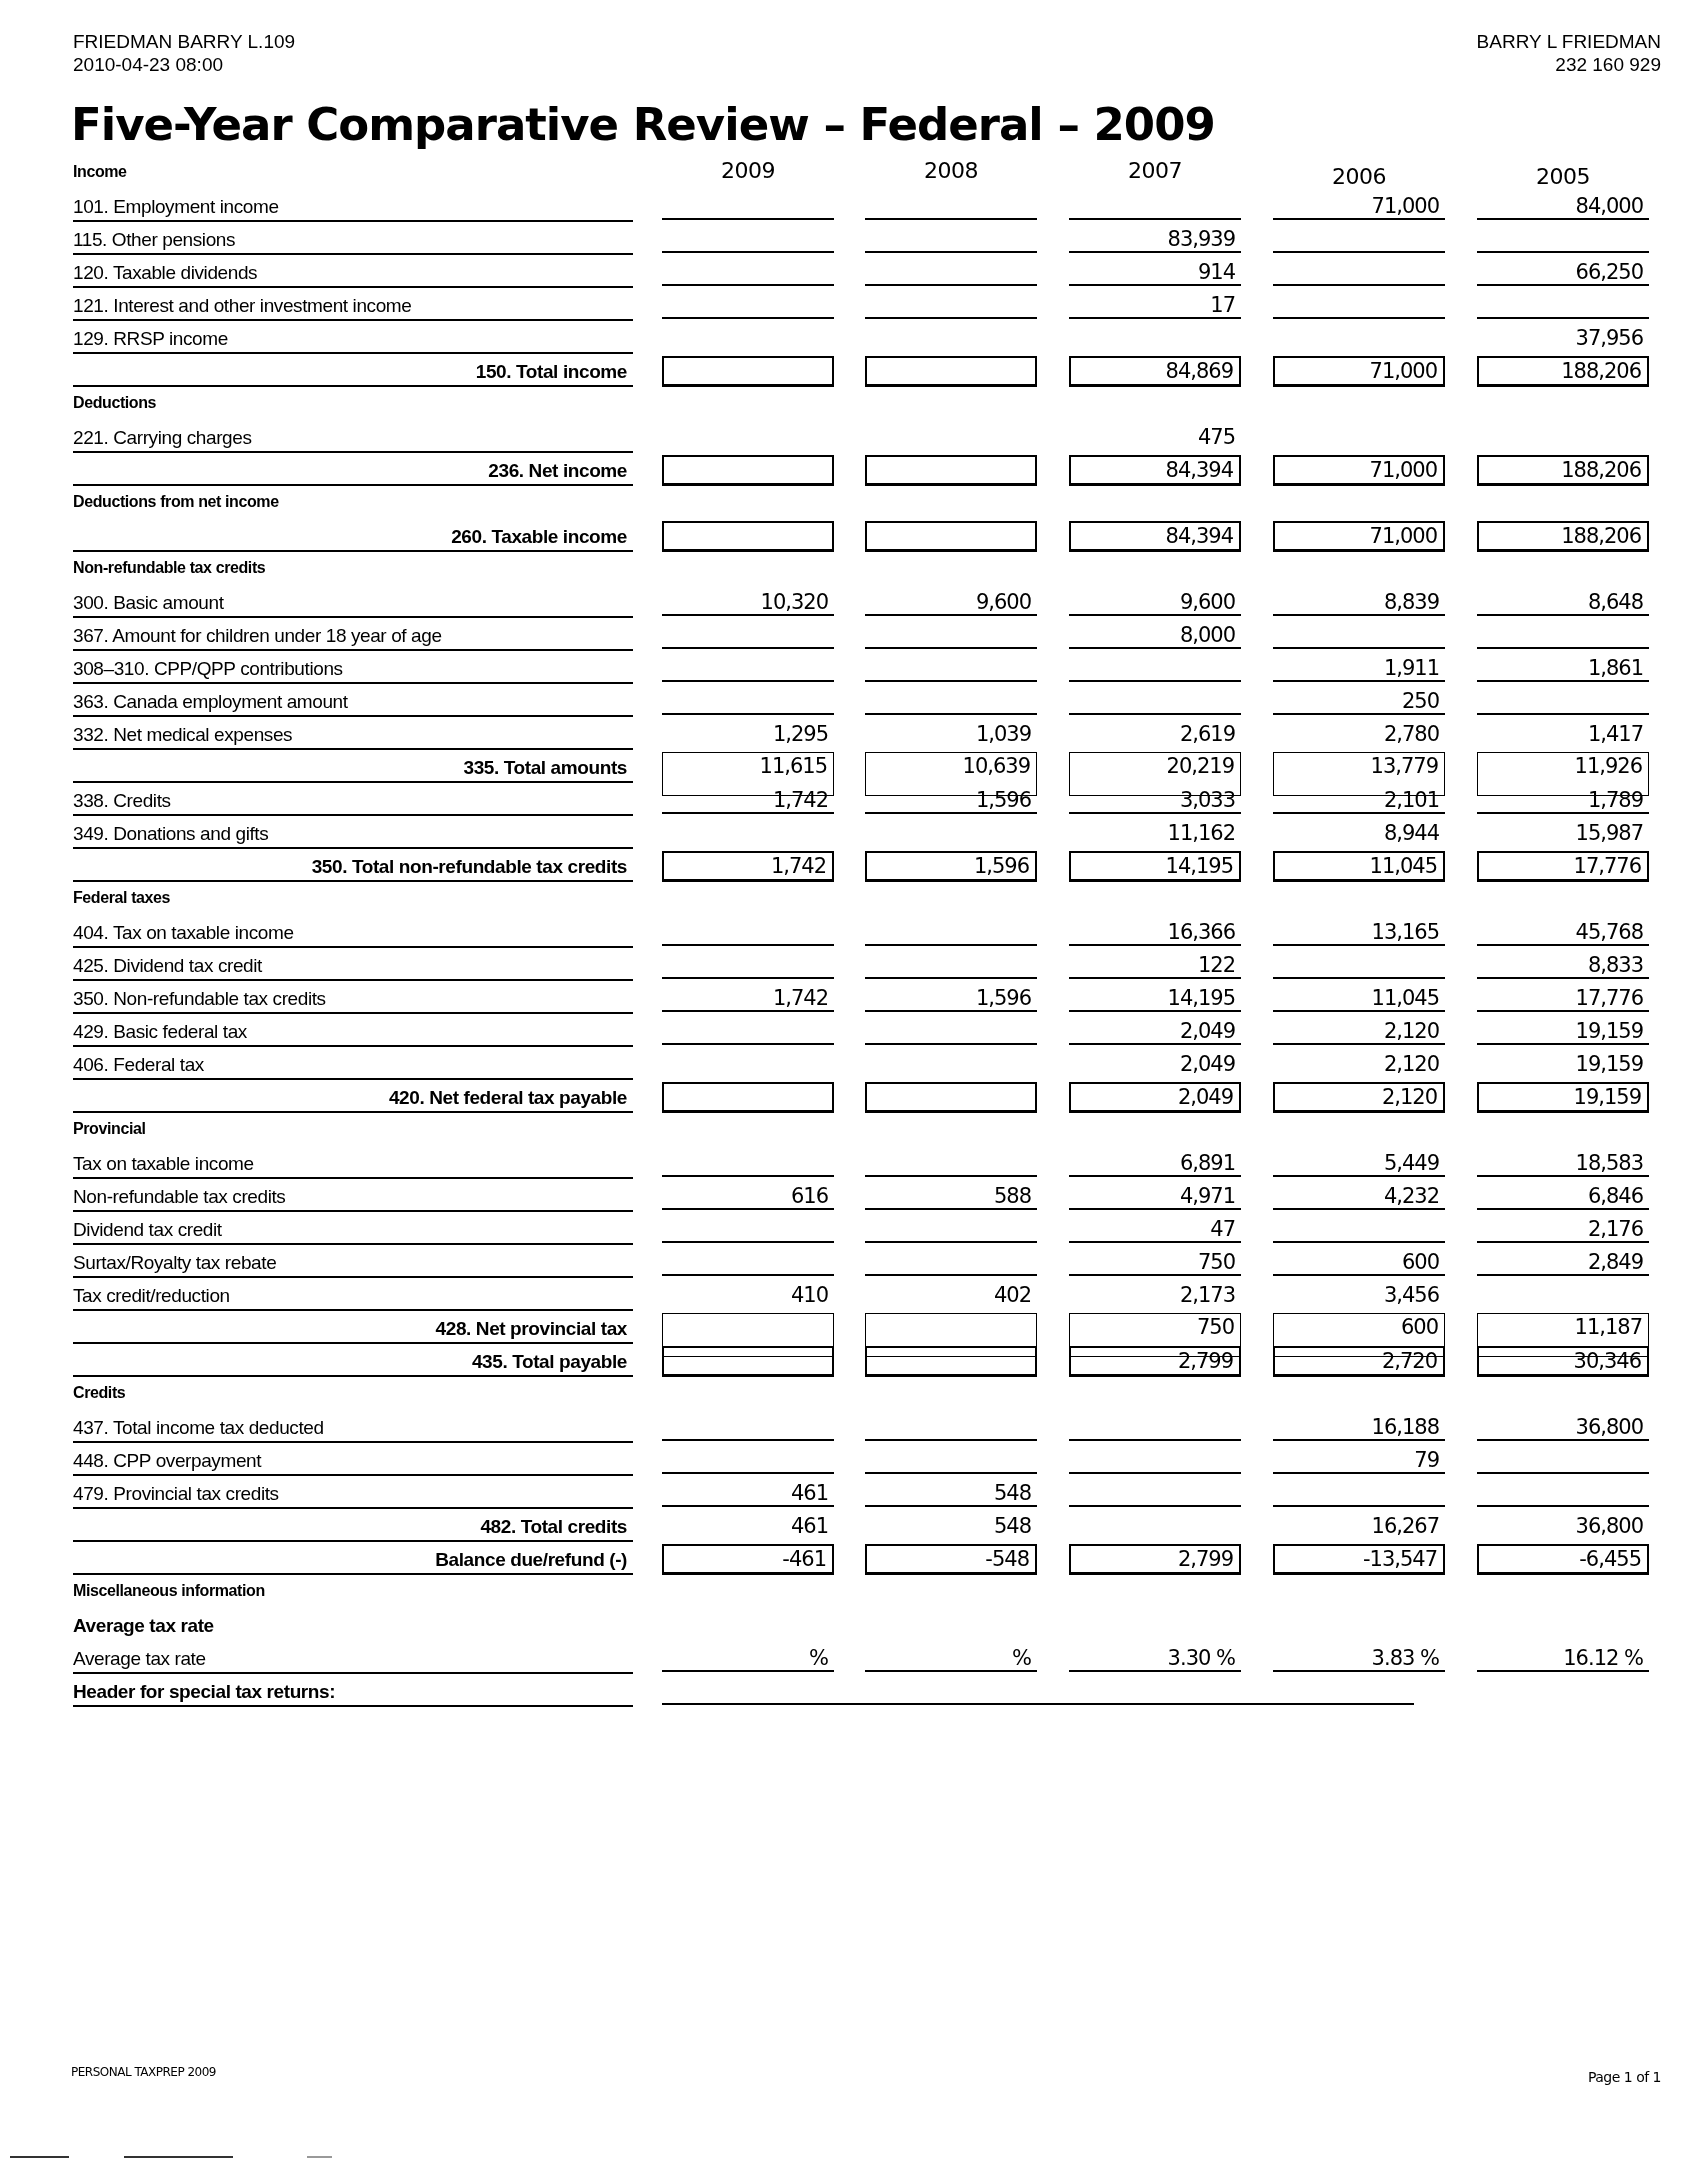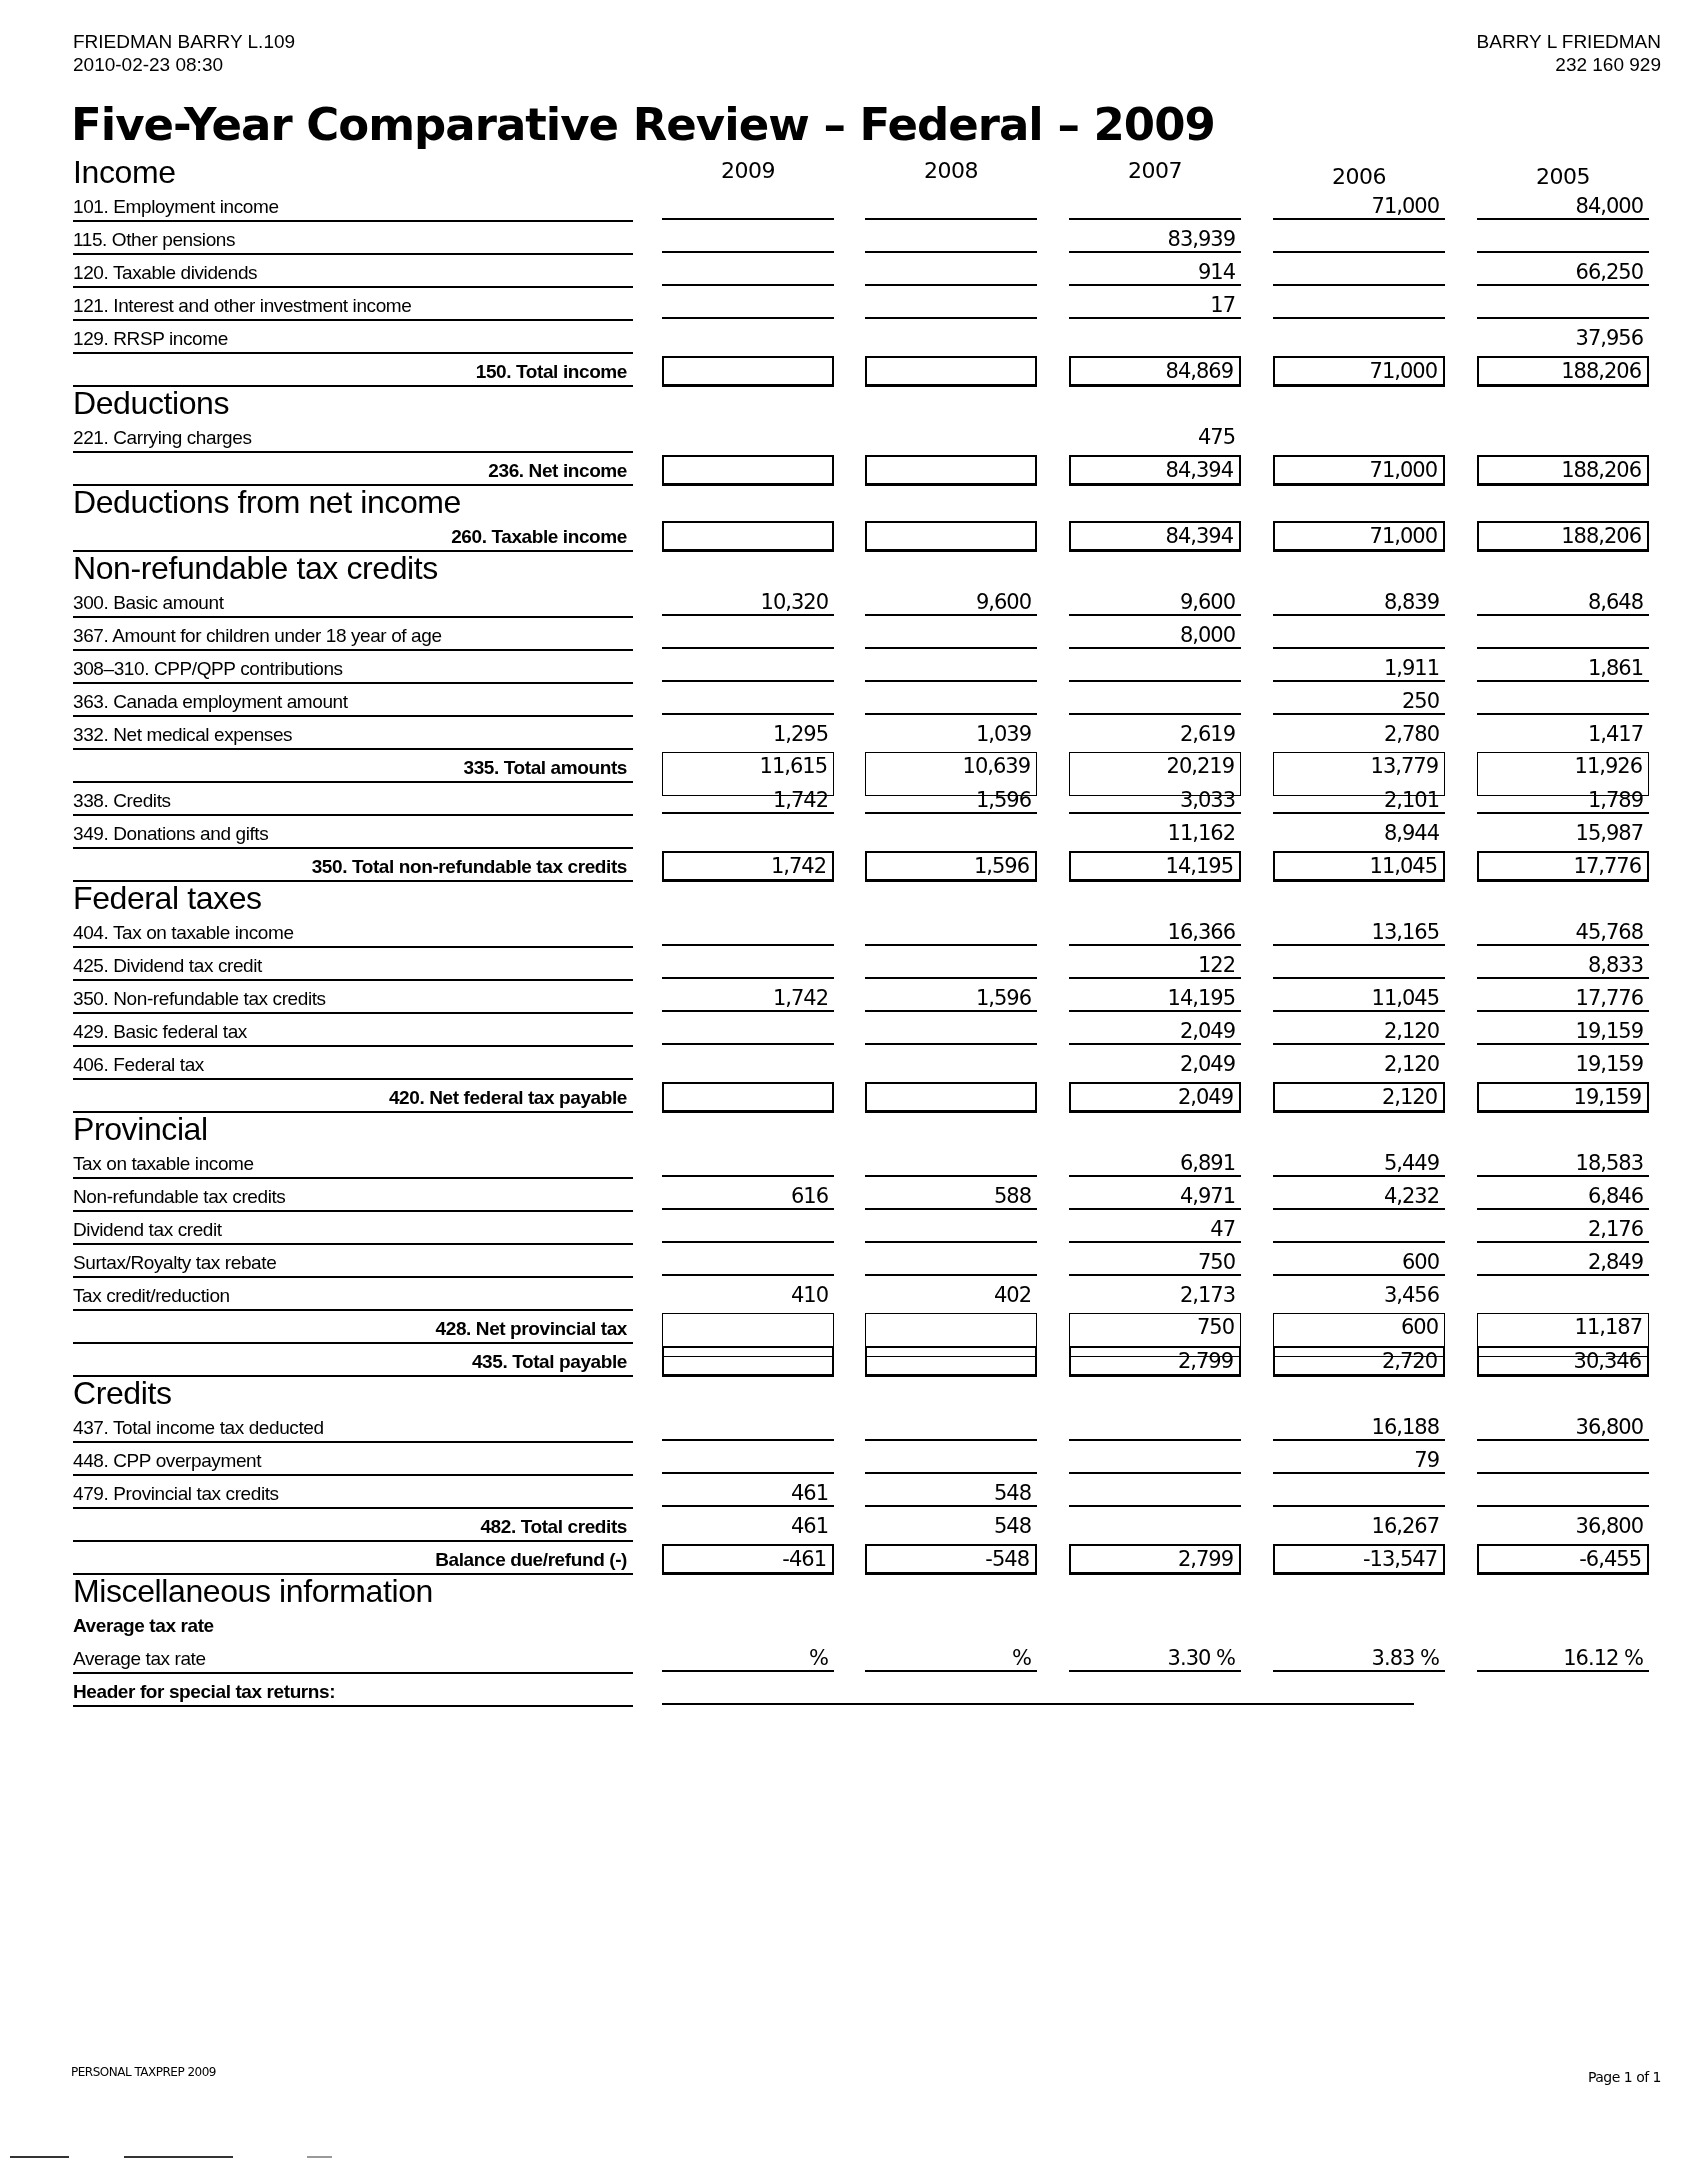--- a/index.html
+++ b/index.html
@@ -3,42 +3,42 @@
 <meta charset="utf-8">
 <style>
   html, body { margin: 0; padding: 0; background: #ffffff; }
   body { width: 1683px; height: 2178px; position: relative; color: #000; font-family: "Liberation Sans", sans-serif; overflow: hidden; }
   .hdr-left { position: absolute; left: 73px; top: 30px; font-size: 19px; line-height: 23px; }
   .hdr-right { position: absolute; right: 22px; top: 30px; font-size: 19px; line-height: 23px; text-align: right; }
   .title { position: absolute; left: 71px; top: 99px; font-family: "DejaVu Sans", sans-serif; font-weight: bold; font-size: 45px; letter-spacing: -1px; line-height: 51px; }
   .report { position: absolute; left: 73px; top: 156px; width: 1592px; }
   .row { position: relative; height: 33px; }
   .row.section { height: 33px; }
-  .row.section .lbl { font-weight: normal; font-size: 32px; border-bottom: none; top: 4px; height: 28px; }
+  .row.section .lbl { font-weight: bold; font-size: 16px; border-bottom: none; top: 4px; height: 28px; }
   .row.subsection .lbl { font-weight: bold; font-size: 19px; border-bottom: none; }
   .lbl { position: absolute; left: 0; top: 6px; width: 560px; height: 25px; font-size: 19px; line-height: 24px; border-bottom: 2px solid #000; white-space: nowrap; letter-spacing: -0.4px; }
   .lbl.total { text-align: right; font-weight: bold; padding-right: 6px; width: 554px; }
   .cell { position: absolute; top: 4px; width: 172px; height: 27px; font-family: "DejaVu Sans", sans-serif; font-size: 21px; line-height: 27px; text-align: right; padding-right: 6px; box-sizing: border-box; letter-spacing: -1px; border-bottom: 2px solid #000; }
   .cell.nounder { border-bottom: none; }
   .cell.boxed { border: 2px solid #000; border-bottom-width: 3px; height: 31px; top: 2px; line-height: 27px; }
   .cell.thinbox { border: 1.5px solid #000; height: 44px; top: 2px; }
   .c0 { left: 589px; } .c1 { left: 792px; } .c2 { left: 996px; } .c3 { left: 1200px; } .c4 { left: 1404px; }
   .yearhead { position: absolute; top: 0; width: 172px; text-align: center; font-family: "DejaVu Sans", sans-serif; font-size: 22px; letter-spacing: -0.5px; }
   .special-line { position: absolute; left: 589px; top: 29px; width: 752px; border-bottom: 2px solid #000; }
   .footer-left { position: absolute; left: 71px; top: 2065px; font-family: "DejaVu Sans", sans-serif; font-size: 12px; letter-spacing: -0.5px; }
   .footer-right { position: absolute; right: 22px; top: 2069px; font-family: "DejaVu Sans", sans-serif; font-size: 14px; letter-spacing: -0.5px; }
   .scan-marks { position: absolute; left: 10px; top: 2156px; width: 317px; height: 2px; }
   .scan-marks span { position: absolute; top: 0; height: 2px; background: #333; }
 </style>
 </head>
 <body>
 
 <div class="hdr-left">
   <div>FRIEDMAN BARRY L.109</div>
-  <div>2010-02-23 08:30</div>
+  <div>2010-04-23 08:00</div>
 </div>
 <div class="hdr-right">
   <div>BARRY L FRIEDMAN</div>
   <div>232 160 929</div>
 </div>
 
 <div class="title">Five-Year Comparative Review – Federal – 2009</div>
 
 <div class="report" id="report">
     <div class="row section">

